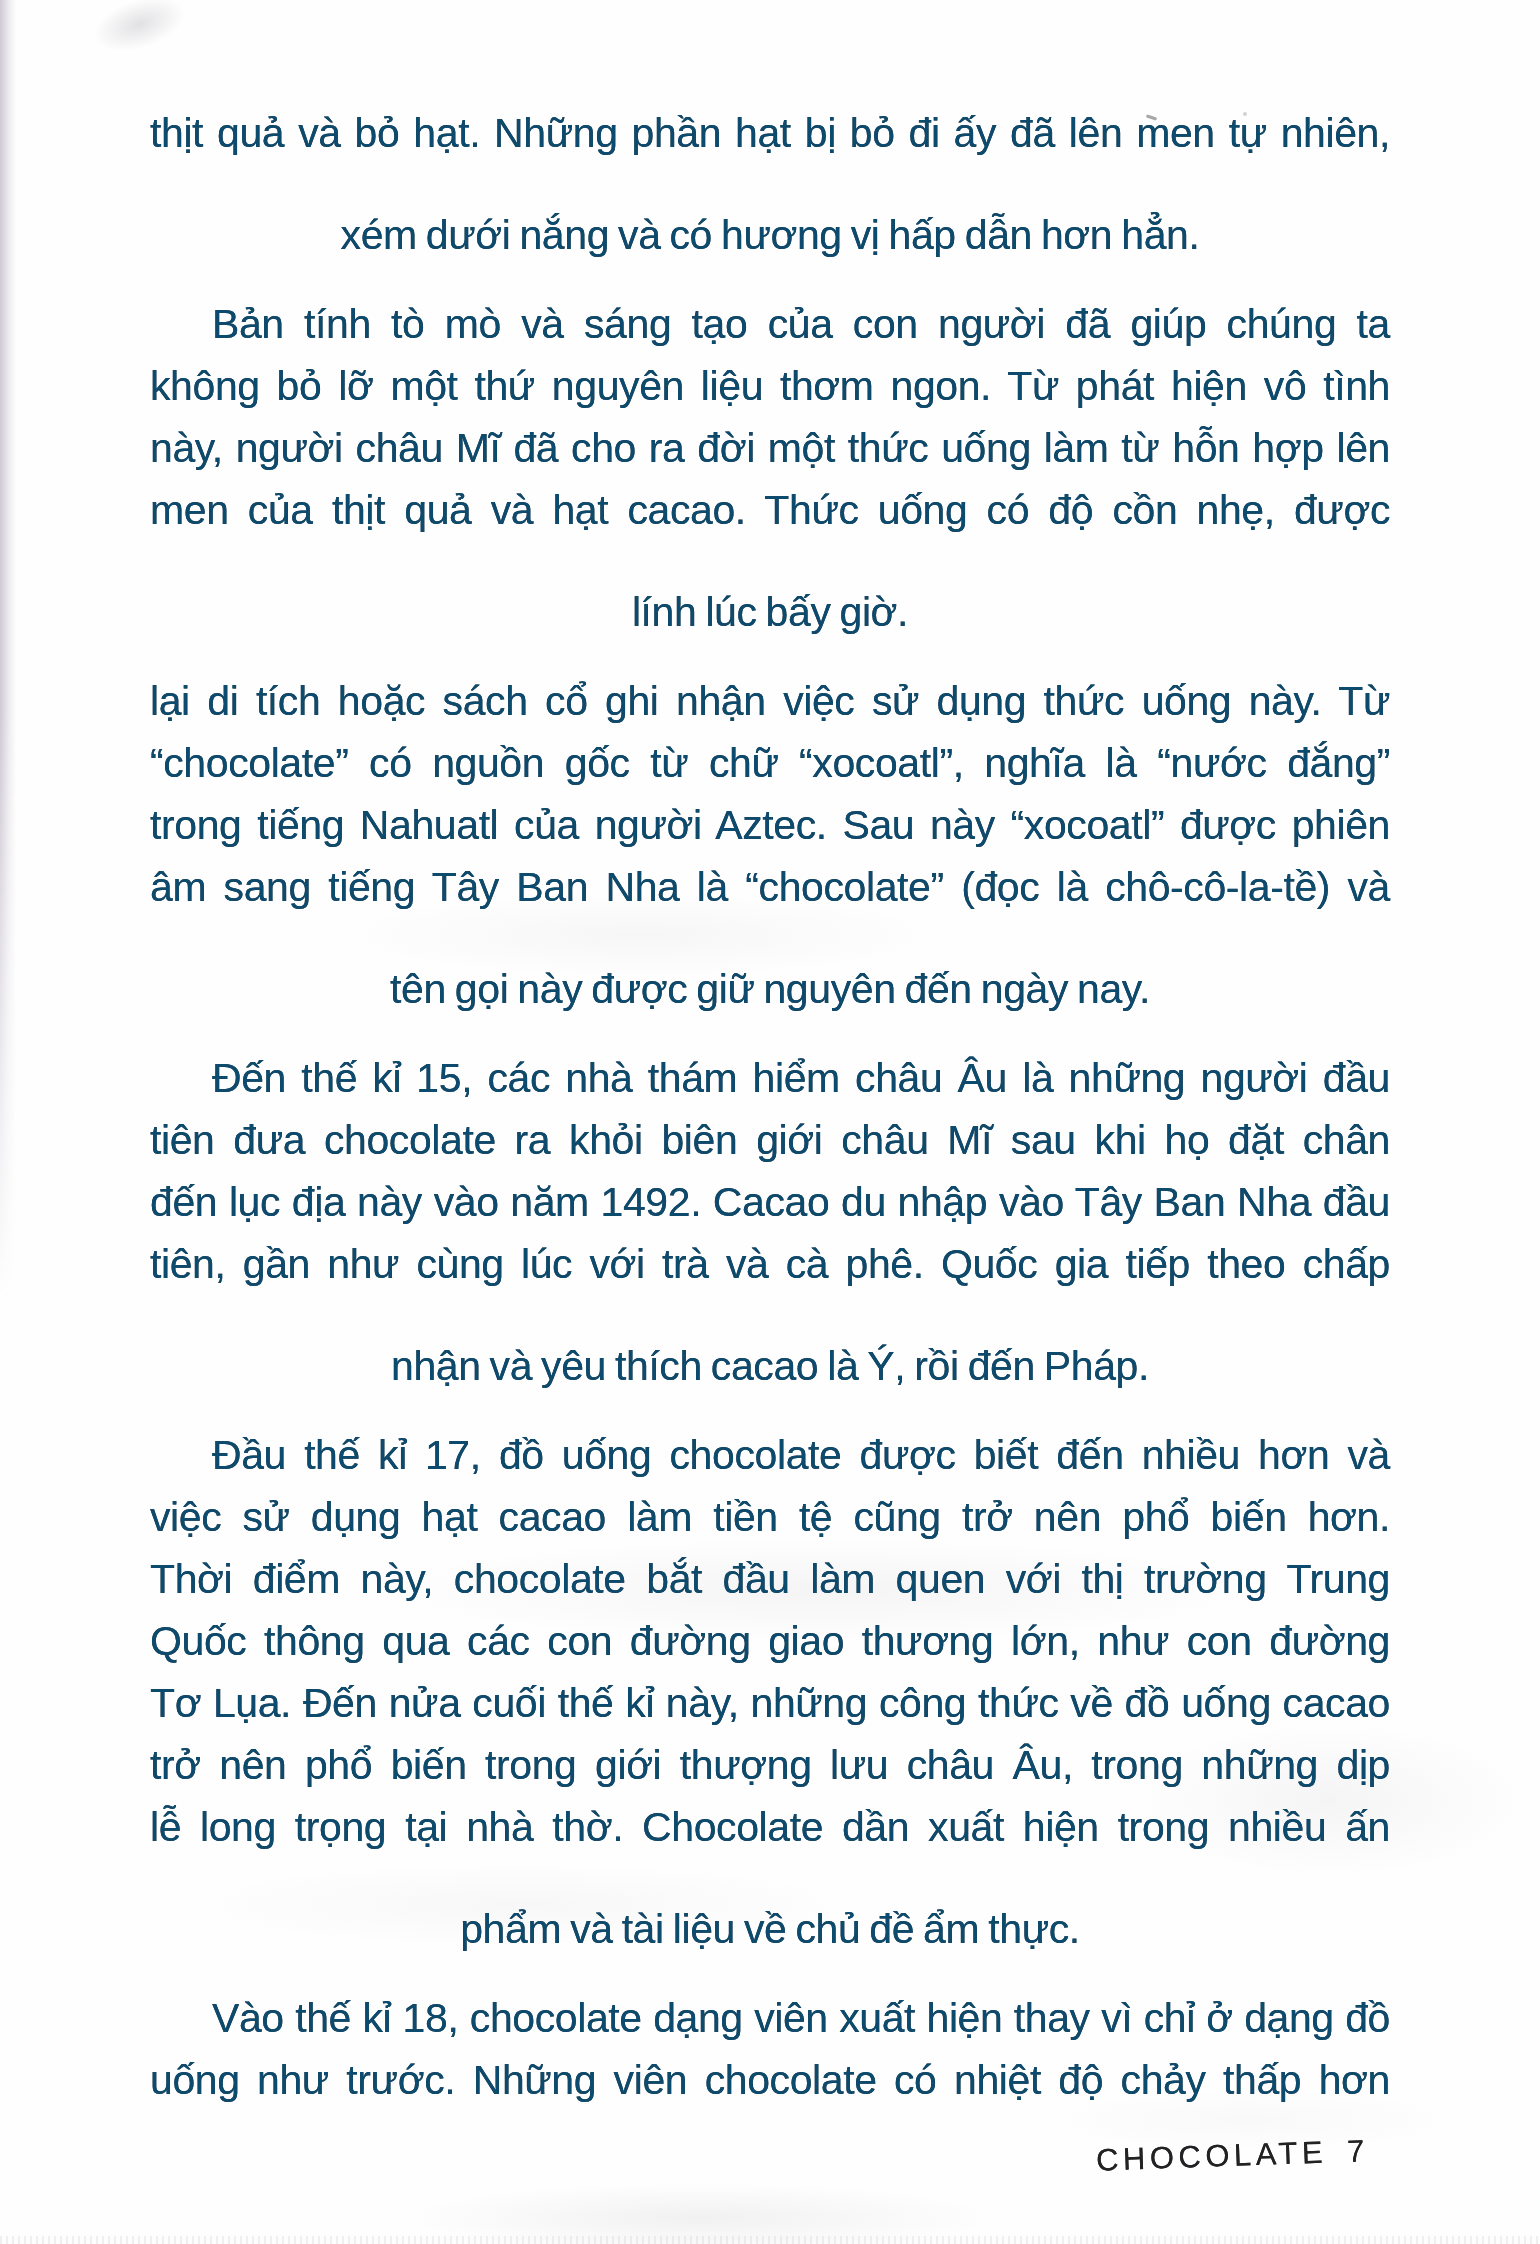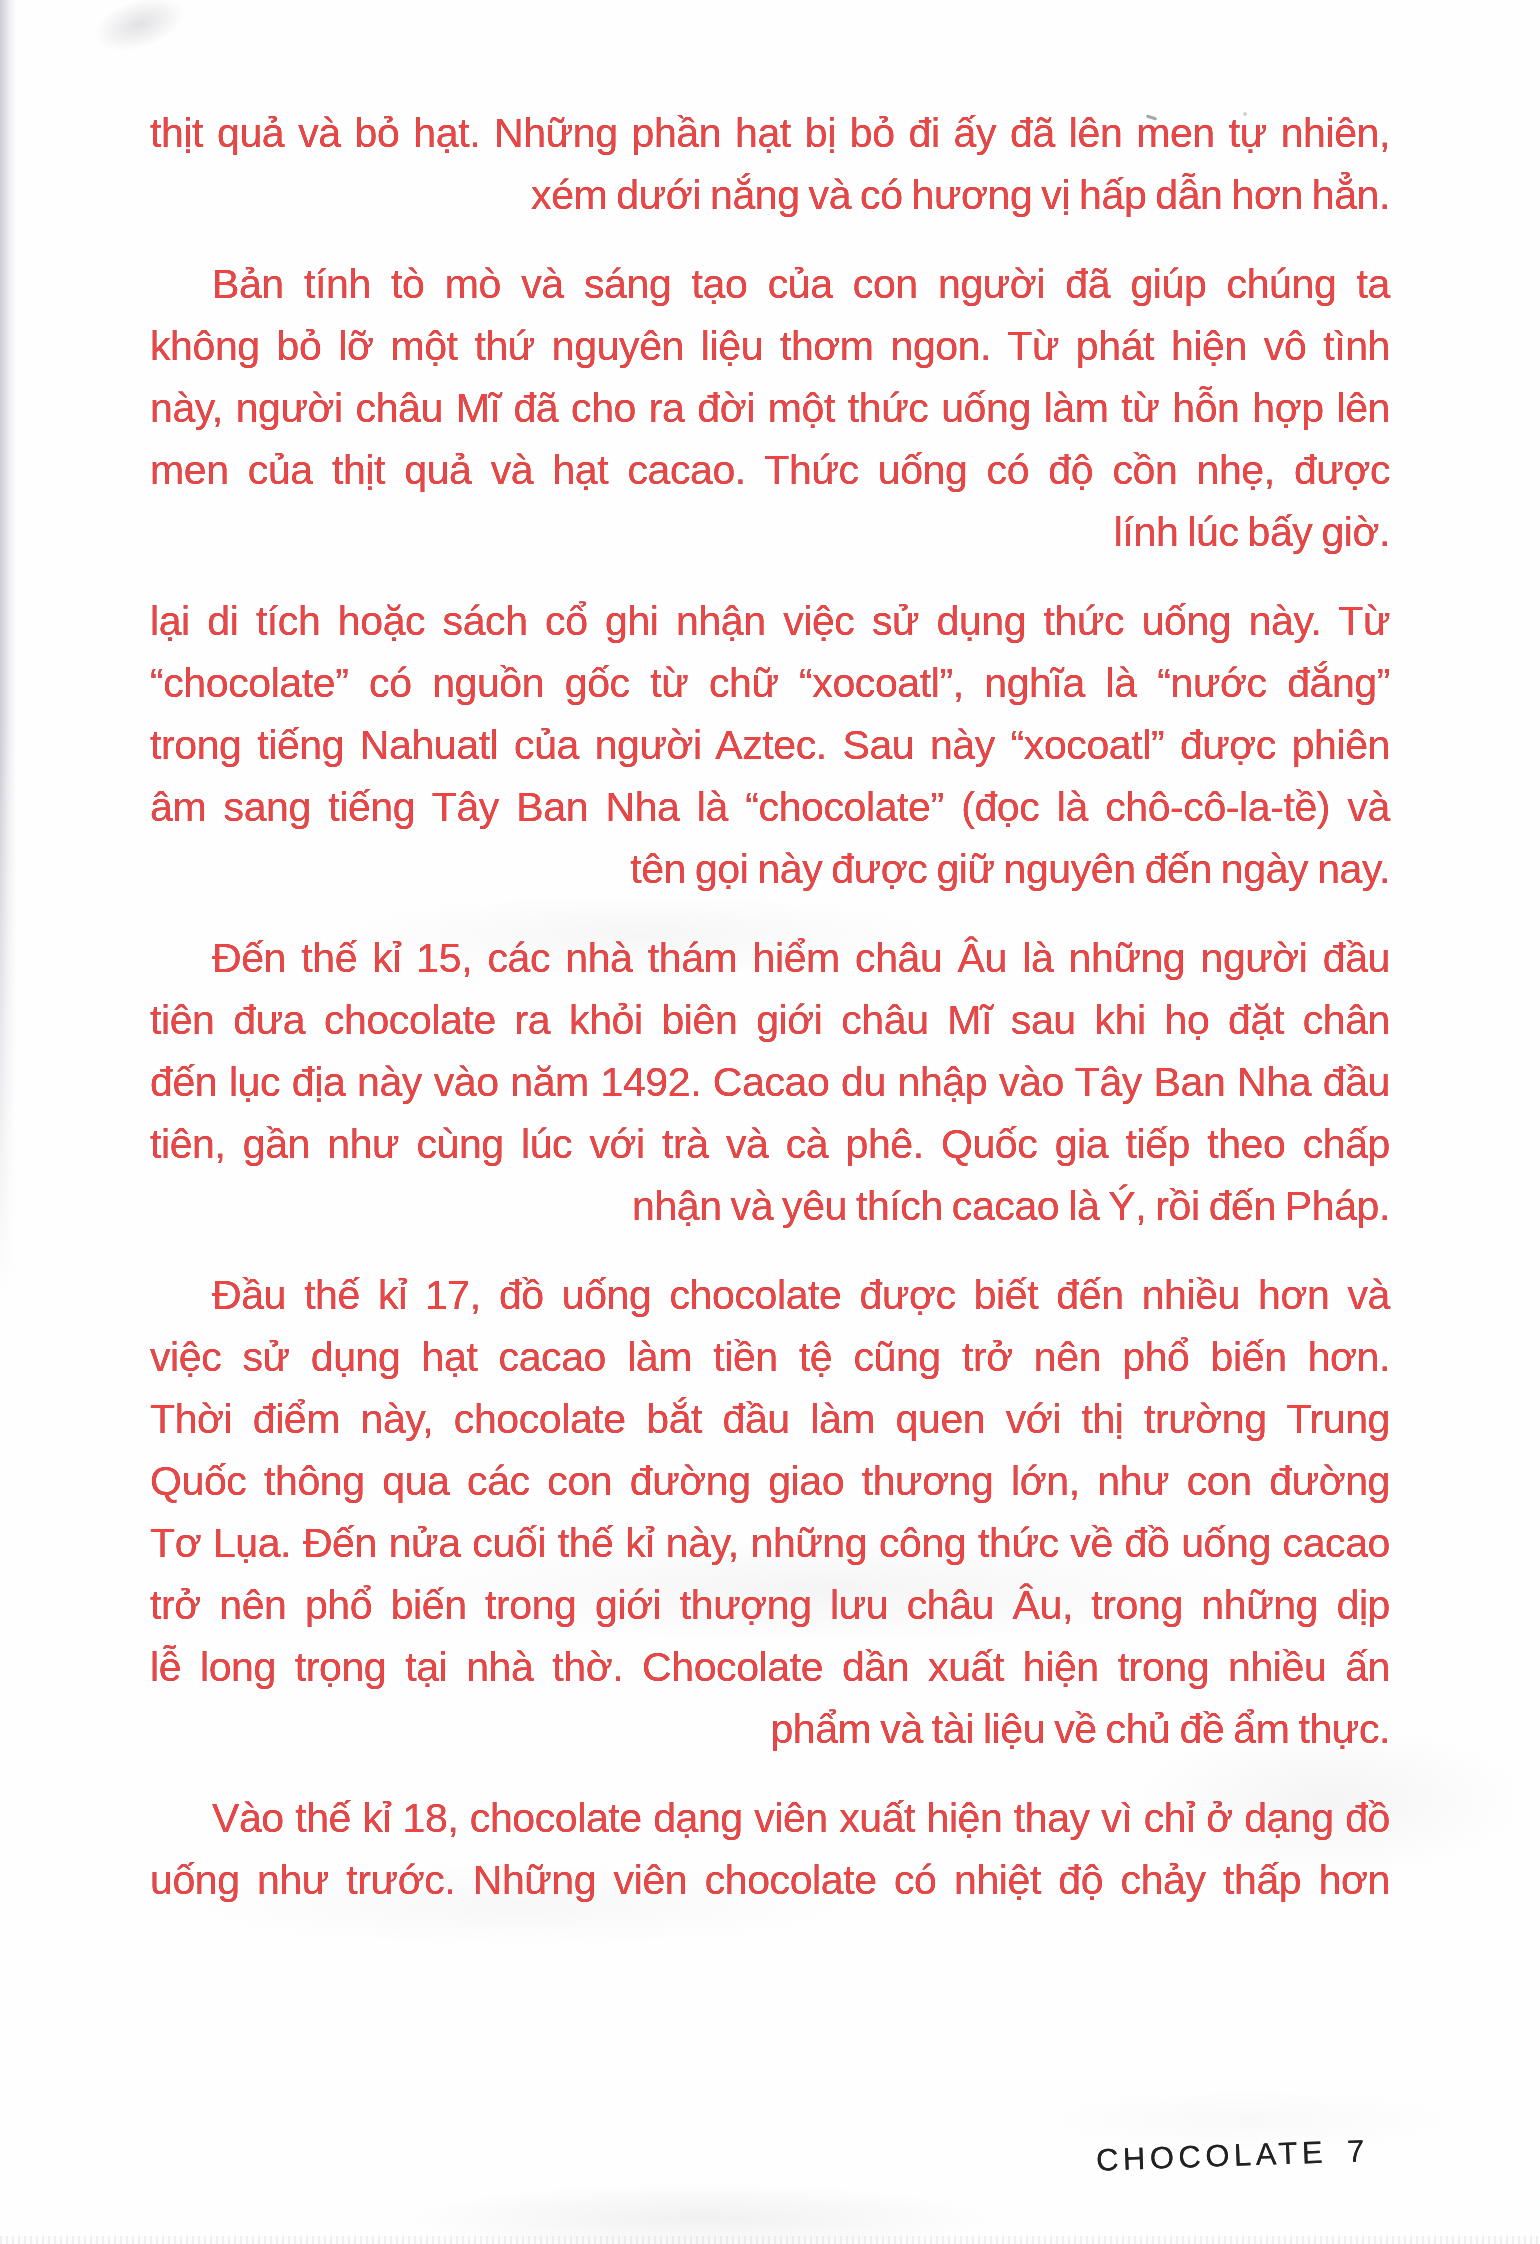--- a/index.html
+++ b/index.html
@@ -76,22 +76,23 @@
     letter-spacing: -0.4px;
     word-spacing: -2px;
     text-shadow: 0 0 0.4px rgba(25,25,28,0.85);
   }
   .para + .para { margin-top: 27px; }
   .line {
     text-align: justify;
     text-align-last: justify;
   }
   .line.last {
-    text-align: right;
+    text-align: center;
     text-align-last: auto;
+    margin-top: 40px;
   }
   .line.indent { padding-left: 62px; }
   .it { }
 
   
   .footer {
     position: absolute;
     right: 176px;
     top: 2138px;
     color: #222225;
@@ -110,21 +111,21 @@
 </head>
 <body>
 
 <div class="page">
   <div class="left-edge"></div>
   <div class="smudge"></div>
   <div class="showthrough"></div>
   <div class="speck speck-1"></div>
   <div class="speck speck-2"></div>
 
-  <div id="text-block" class="text-block" style="color: #ef4444;">
+  <div id="text-block" class="text-block" style="color: #0c4a6e;">
       <div class="para">
         <div class="line"><span>thịt quả và bỏ hạt. Những phần hạt bị bỏ đi ấy đã lên men tự nhiên,</span></div>
         <div class="line last"><span>xém dưới nắng và có hương vị hấp dẫn hơn hẳn.</span></div>
       </div>
       <div class="para">
         <div class="line indent"><span>Bản tính tò mò và sáng tạo của con người đã giúp chúng ta</span></div>
         <div class="line"><span>không bỏ lỡ một thứ nguyên liệu thơm ngon. Từ phát hiện vô tình</span></div>
         <div class="line"><span>này, người châu Mĩ đã cho ra đời một thức uống làm từ hỗn hợp lên</span></div>
         <div class="line"><span>men của thịt quả và hạt cacao. Thức uống có độ cồn nhẹ, được</span></div>
         <div class="line last"><span>lính lúc bấy giờ.</span></div>

